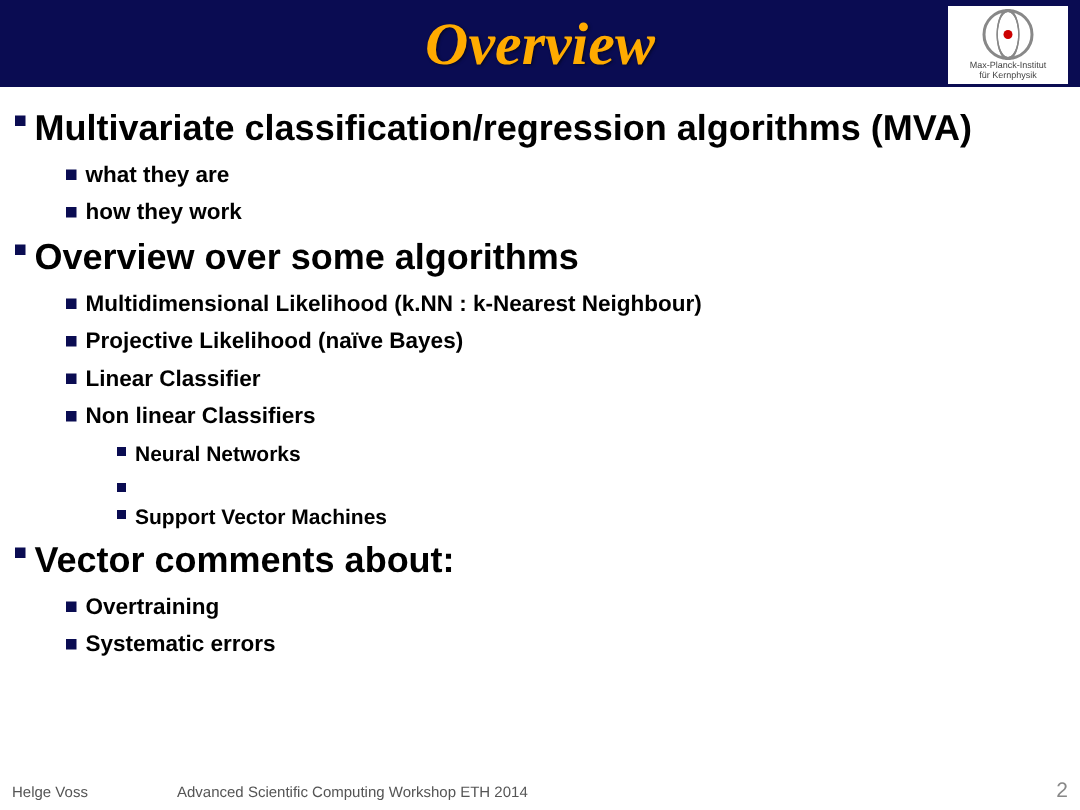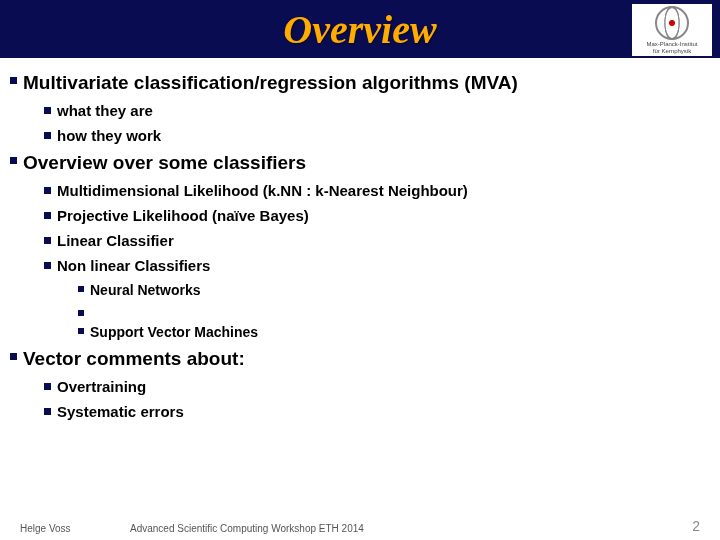--- a/index.html
+++ b/index.html
@@ -75,31 +75,31 @@
     flex-shrink: 0;
     margin-top: 5px;
   }
   .sq-small {
     width: 6px; height: 6px;
     margin-top: 4px;
   }
   .l0 { margin-left: 0; }
   .l1 { margin-left: 34px; }
   .l2 { margin-left: 68px; }
-  .t0 { font-size: 19px; font-weight: bold; color: #000; }
+  .t0 { font-size: 24px; font-weight: bold; color: #000; }
   .t1 { font-size: 15px; font-weight: bold; color: #000; }
   .t2 { font-size: 14px; font-weight: bold; color: #000; text-align: center; }
   .footer {
     position: absolute;
     bottom: 6px; left: 0; right: 0;
     display: flex;
     align-items: flex-end;
     font-size: 10px;
     color: #555;
-    padding: 0 20px;
+    padding: 0 8px;
   }
   .footer-author { width: 110px; }
   .footer-center { flex: 1; text-align: left; }
   .footer-page { width: 20px; text-align: right; font-size: 14px; color: #888; }
 </style>
 </head>
 <body>
 
 <div class="header-bar">
   <div class="title">Overview</div>
@@ -123,21 +123,21 @@
     <div class="item l1">
       <div class="sq"></div>
       <div class="t1">what they are</div>
     </div>
     <div class="item l1">
       <div class="sq"></div>
       <div class="t1">how they work</div>
     </div>
     <div class="item l0">
       <div class="sq"></div>
-      <div class="t0">Overview over some classifiers</div>
+      <div class="t0">Overview over some algorithms</div>
     </div>
     <div class="item l1">
       <div class="sq"></div>
       <div class="t1">Multidimensional Likelihood  (k.NN : k-Nearest Neighbour)</div>
     </div>
     <div class="item l1">
       <div class="sq"></div>
       <div class="t1">Projective Likelihood (naïve Bayes)</div>
     </div>
     <div class="item l1">

